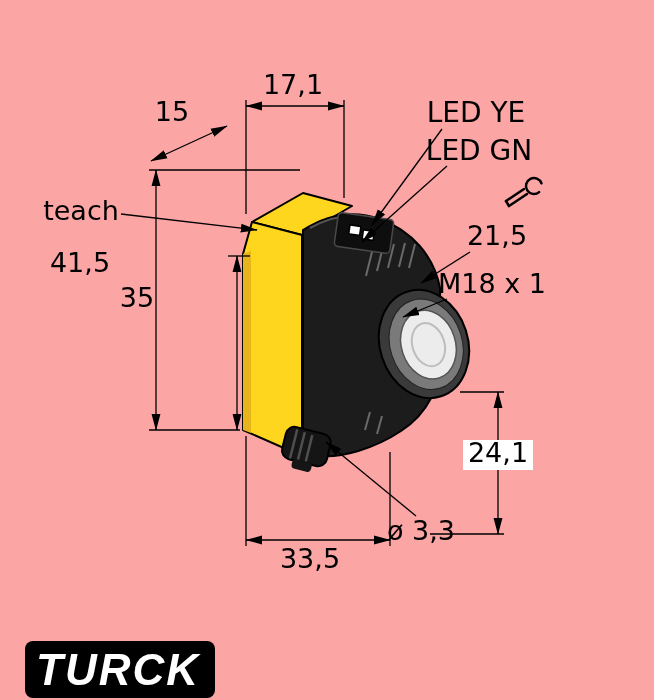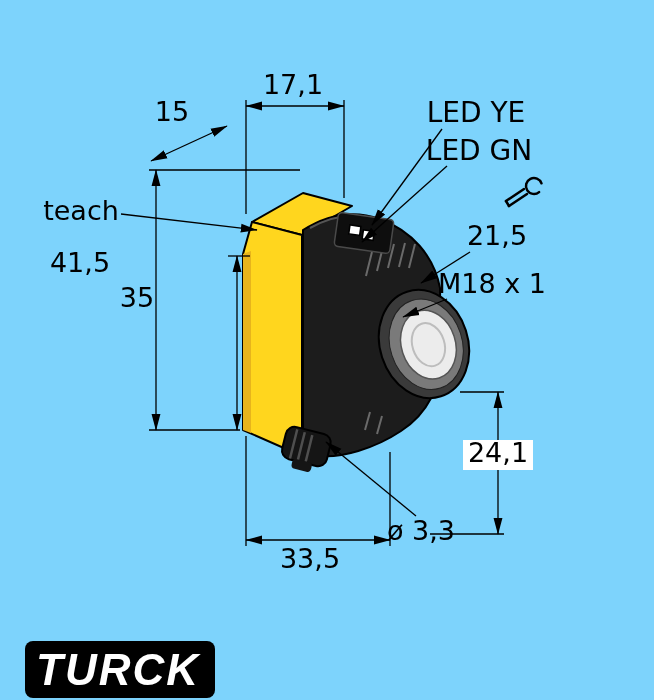--- a/index.html
+++ b/index.html
@@ -1,16 +1,16 @@
 <!DOCTYPE html>
 <html><head>
 <meta charset="utf-8">
 <style>
   html,body{margin:0;padding:0;background:#ffffff;}
-  .canvas{position:relative;width:654px;height:700px;background:#7dd3fc;overflow:hidden;}
+  .canvas{position:relative;width:654px;height:700px;background:#fca5a5;overflow:hidden;}
   svg{position:absolute;left:0;top:0;}
   .dim-text{font-family:"DejaVu Sans",sans-serif;font-size:27px;fill:#000;text-anchor:middle;}
   .dim-text-big{font-family:"DejaVu Sans",sans-serif;font-size:28px;fill:#000;text-anchor:middle;}
   .brand-text{font-family:"Liberation Sans",sans-serif;font-size:44px;font-weight:bold;font-style:italic;fill:#ffffff;text-anchor:middle;letter-spacing:2px;}
   .thin{stroke:#000;stroke-width:1.3;fill:none;}
   .dimline{stroke:#000;stroke-width:1.3;fill:none;}
   .leader{stroke:#000;stroke-width:1.3;fill:none;}
 </style>
 </head>
 <body>

